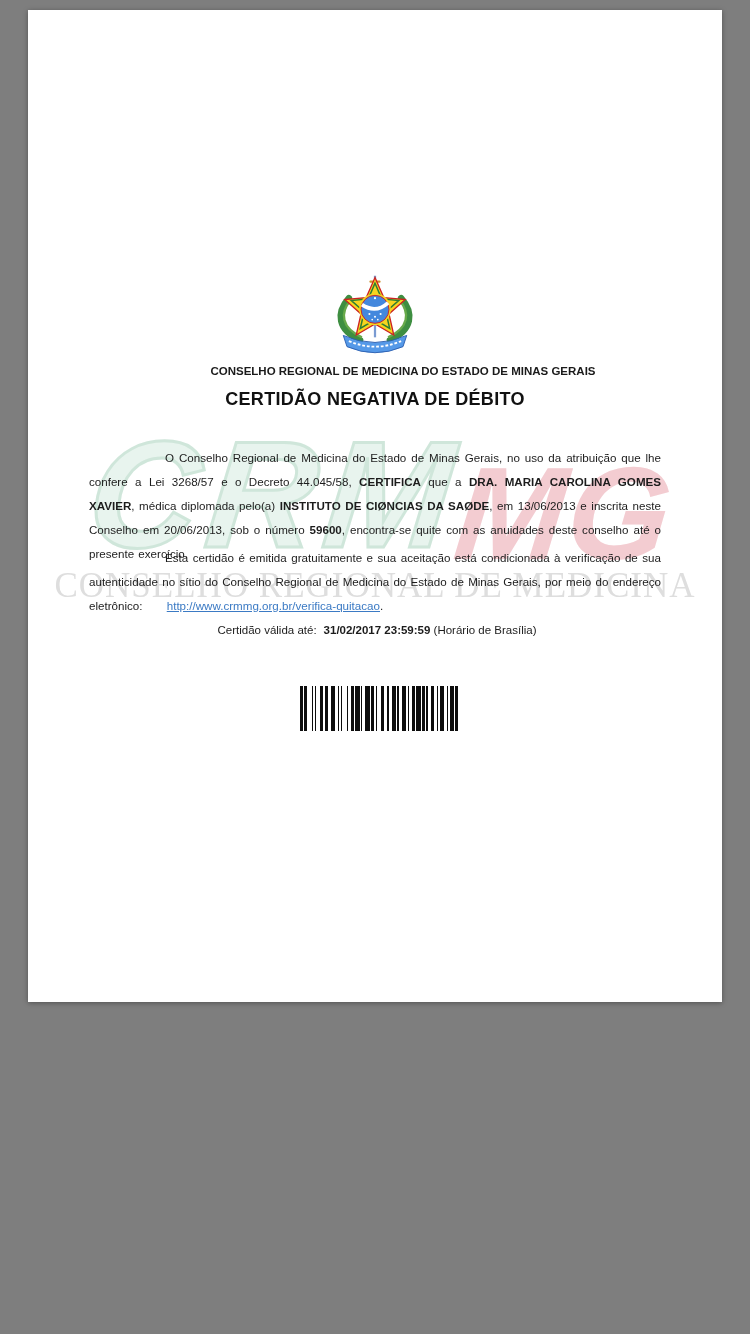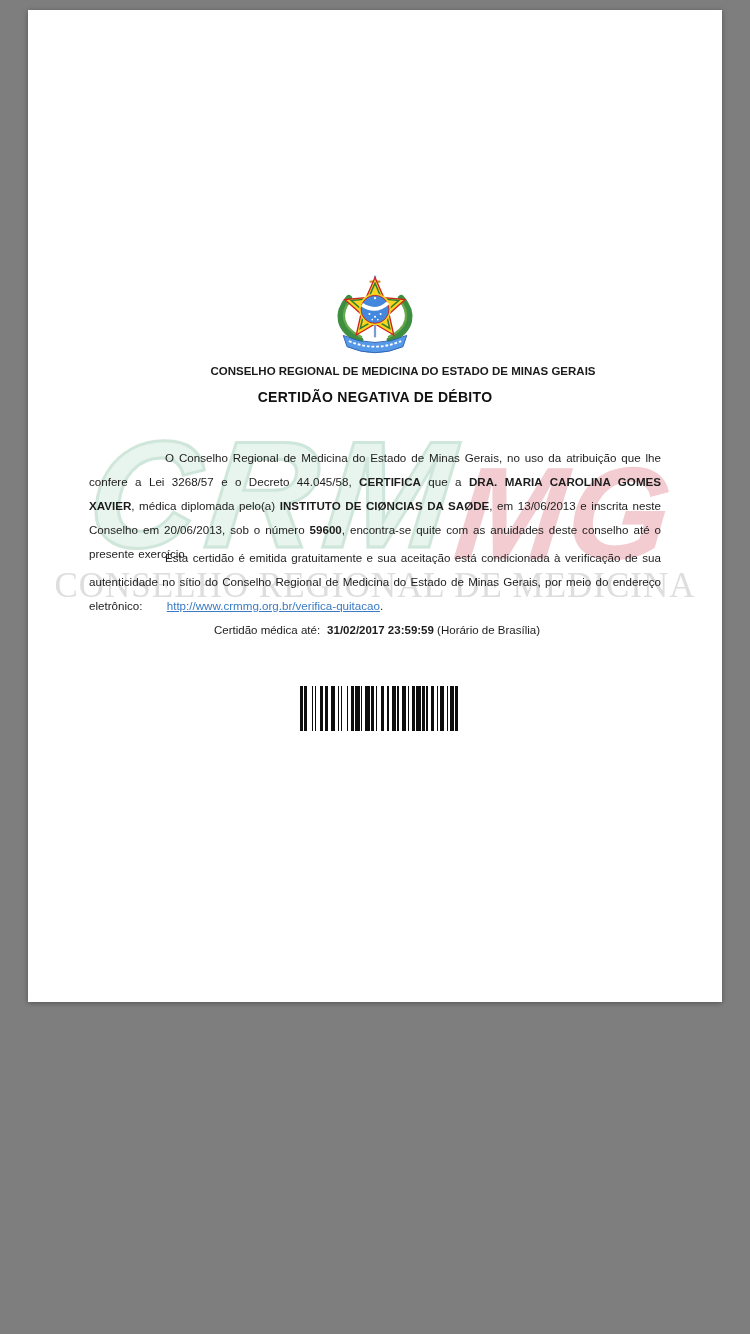--- a/index.html
+++ b/index.html
@@ -40,21 +40,21 @@
   }
   
   .content{position:relative;z-index:1;}
   .arms{position:absolute;left:50%;top:262px;transform:translateX(-50%);width:96px;height:84px;}
   .org-name{
     position:absolute;left:0;top:355px;width:100%;
     text-align:center;font-weight:bold;font-size:11.5px;color:#1a1a1a;margin-left:28px;
   }
   .cert-title{
     position:absolute;left:0;top:379px;width:100%;
-    text-align:center;font-weight:bold;font-size:14px;letter-spacing:.3px;color:#111;
+    text-align:center;font-weight:bold;font-size:18px;letter-spacing:.3px;color:#111;
   }
   .para{
     position:absolute;left:61px;width:572px;
     font-size:11.6px;line-height:24px;color:#1c1c1c;
     text-align:justify;text-indent:76px;margin:0;
     word-spacing:1px;
   }
   .para b{font-weight:bold;}
   .p1{top:436px;}
   .p2{top:536px;}
@@ -115,21 +115,21 @@
     <div class="cert-title">CERTIDÃO NEGATIVA DE DÉBITO</div>
 
     <p class="para p1"><span>O Conselho Regional de Medicina do Estado de Minas Gerais, no uso da atribuição que lhe confere a Lei 3268/57 e o Decreto 44.045/58, </span><b>CERTIFICA</b><span> que a </span><b>DRA. MARIA CAROLINA GOMES XAVIER</b><span>, médica diplomada pelo(a) </span><b>INSTITUTO DE CIØNCIAS DA SAØDE</b><span>, em 13/06/2013 e inscrita neste Conselho em 20/06/2013, sob o número </span><b>59600</b><span>, encontra-se quite com as anuidades deste conselho até o presente exercício.</span></p>
 
     <p class="para p2"><span>Esta certidão é emitida gratuitamente e sua aceitação está condicionada à verificação de sua autenticidade no sítio do Conselho Regional de Medicina do Estado de Minas Gerais, por meio do endereço eletrônico: </span><a class="doc-link">http://www.crmmg.org.br/verifica-quitacao</a><span>.</span></p>
 
     <div class="details">
       <table>
         <tbody>
         <tr>
-          <td class="lbl">Certidão médica até:</td>
+          <td class="lbl">Certidão válida até:</td>
           <td><span class="val">31/02/2017 23:59:59</span><span> (Horário de Brasília)</span></td>
         </tr>
       </tbody>
         </table>
     </div>
 
     <div class="barcode">
         <i style="width: 2.90909px; background: rgb(13, 13, 13);"></i>
         <i style="width: 1.45455px; background: rgb(255, 255, 255);"></i>
         <i style="width: 2.90909px; background: rgb(13, 13, 13);"></i>

